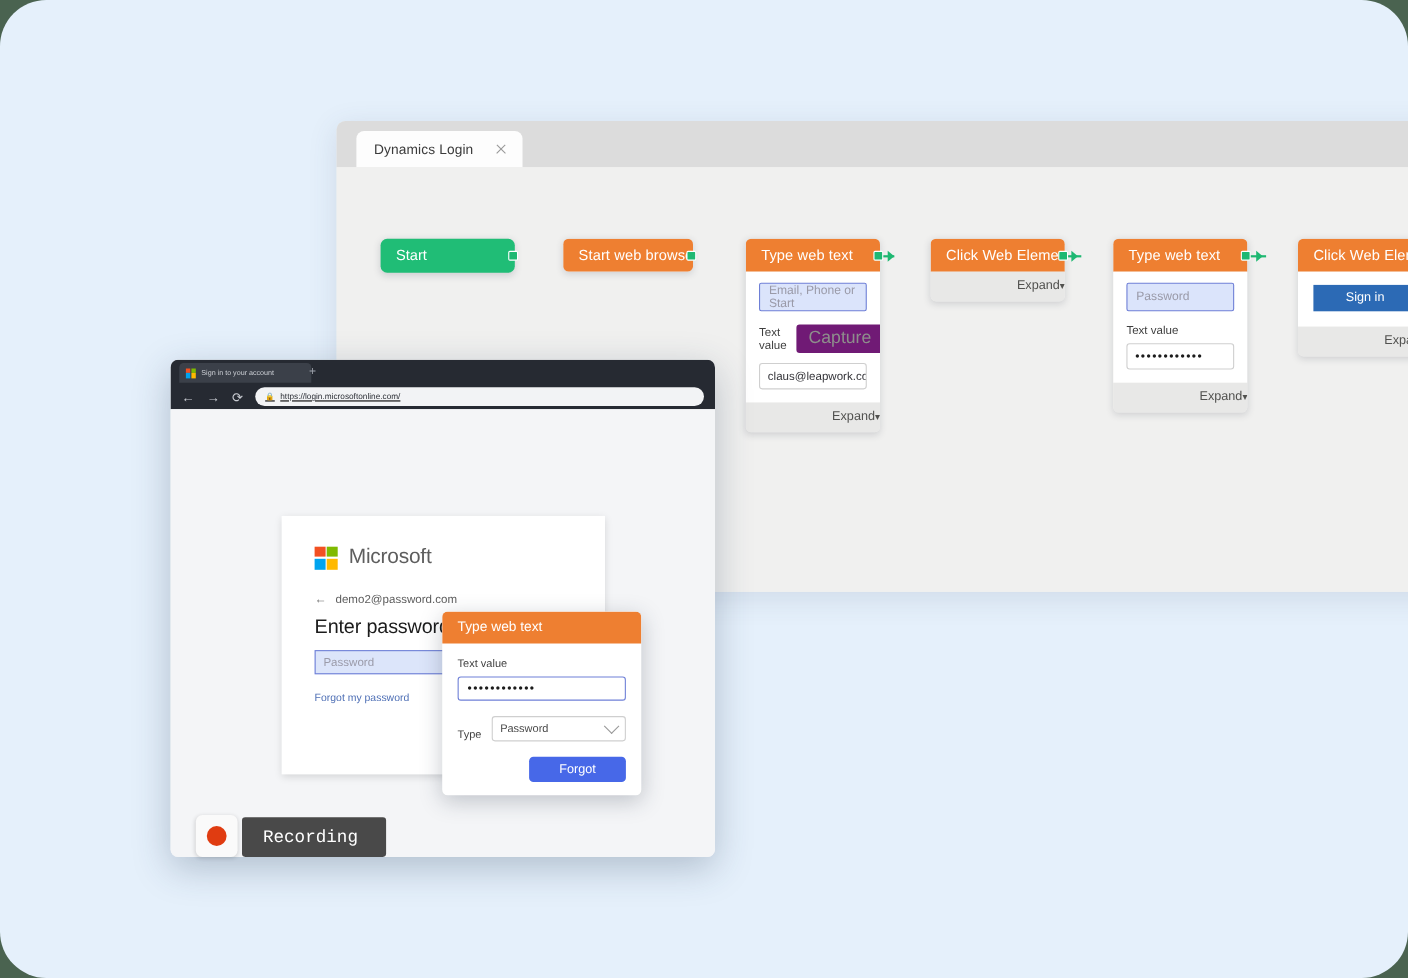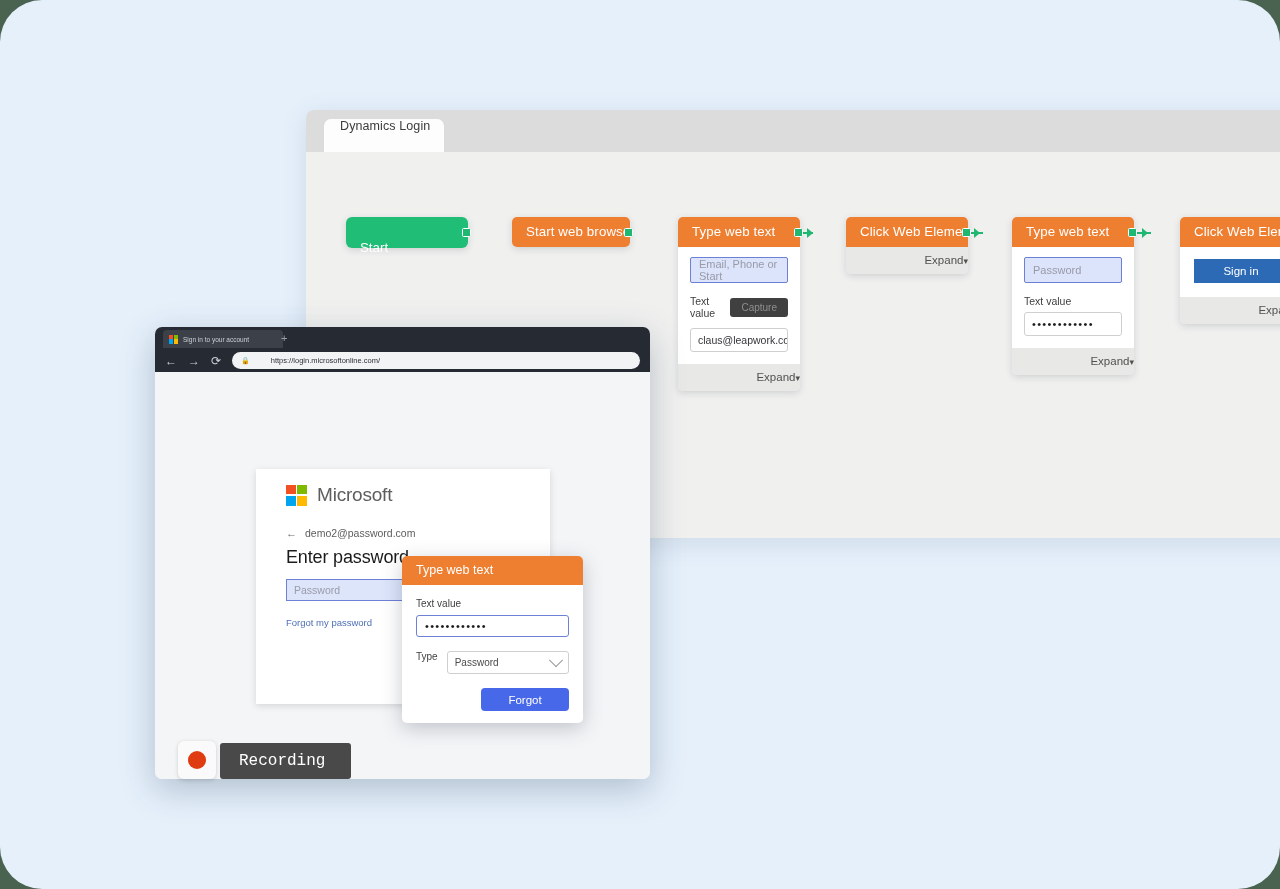--- a/index.html
+++ b/index.html
@@ -46,21 +46,20 @@
     left: 18px;
     top: 9px;
     height: 33px;
     padding: 0 14px 0 16px;
     background: #fdfdfd;
     border-top-left-radius: 7px;
     border-top-right-radius: 7px;
     display: flex;
     align-items: center;
     gap: 20px;
-    flex-direction: column;
   }
   #flow-tab .tab-label {
     font-size: 12.5px;
     color: #3b3b3b;
     letter-spacing: .1px;
   }
   .tab-close {
     width: 11px; height: 11px;
     position: relative;
     opacity: .62;
@@ -166,24 +165,24 @@
   }
   .ms-btn {
     background: #2c6ab5;
     color: #fff;
     font-size: 11.5px;
     text-align: center;
     height: 24px;
     line-height: 24px;
   }
   .capture-btn {
-    background: #404040;
+    background: #701a75;
     color: #8e8e8c;
     border-radius: 3px;
-    font-size: 10px;
+    font-size: 16px;
     padding: 4px 11px;
   }
   .dots {
     font-size: 11px;
     letter-spacing: 1.3px;
     color: #1c1c1c;
   }
 
   
   .conn-line {
@@ -208,21 +207,21 @@
   }
   #start-node {
     position: absolute;
     background: #20bd76;
     border-radius: 6px;
     color: #fff;
     font-size: 13.3px;
     box-shadow: 0 2px 7px rgba(50,55,70,0.17);
   }
   #start-node .start-label {
-    padding: 16px 0 0 14px;
+    padding: 0 0 0 14px;
     line-height: 30px;
   }
 
   
   #browser {
     position: absolute;
     left: 155px;
     top: 327px;
     width: 495px;
     height: 452px;
@@ -280,22 +279,23 @@
     gap: 11px;
   }
   .nav-ico { color: #c9ccd2; font-size: 12px; line-height: 1; }
   #url-bar {
     flex: 1;
     background: #f2f3f5;
     border-radius: 11px;
     height: 17px;
     display: flex;
     align-items: center;
-    gap: 21px;
+    gap: 5px;
     padding: 0 9px;
+    text-decoration: underline;
   }
   #url-bar .url-text {
     font-size: 7.5px;
     color: #2c2f36;
   }
   .lock-ico { font-size: 7px; color: #3c4048; }
 
   #browser-viewport {
     position: absolute;
     left: 0; top: 45px;
@@ -306,21 +306,21 @@
   
   #ms-card {
     position: absolute;
     left: 101px;
     top: 97px;
     width: 294px;
     height: 235px;
     background: #fff;
     box-shadow: 0 2px 7px rgba(0,0,0,0.13);
   }
-  #ms-card-inner { padding: 15px 30px 0 30px; }
+  #ms-card-inner { padding: 27px 30px 0 30px; }
   .ms-logo {
     width: 21px; height: 21px;
     display: grid;
     grid-template-columns: 1fr 1fr;
     grid-template-rows: 1fr 1fr;
     gap: 1.7px;
   }
   .ms-logo i { display: block; }
   .ms-wordmark {
     font-size: 19px;
@@ -387,21 +387,21 @@
     border: 1.3px solid #6f80d7;
     border-radius: 3px;
     display: flex;
     align-items: center;
     padding: 0 8px;
     box-sizing: border-box;
   }
   #dlg-type-row {
     margin-top: 14px;
     display: flex;
-    align-items: flex-start;
+    align-items: flex-end;
     gap: 9px;
   }
   #dlg-type-label { font-size: 10px; color: #3f3f3f; }
   #dlg-type-select {
     flex: 1;
     height: 21px;
     border: 1px solid #cfcfcf;
     border-radius: 3px;
     display: flex;
     align-items: center;

